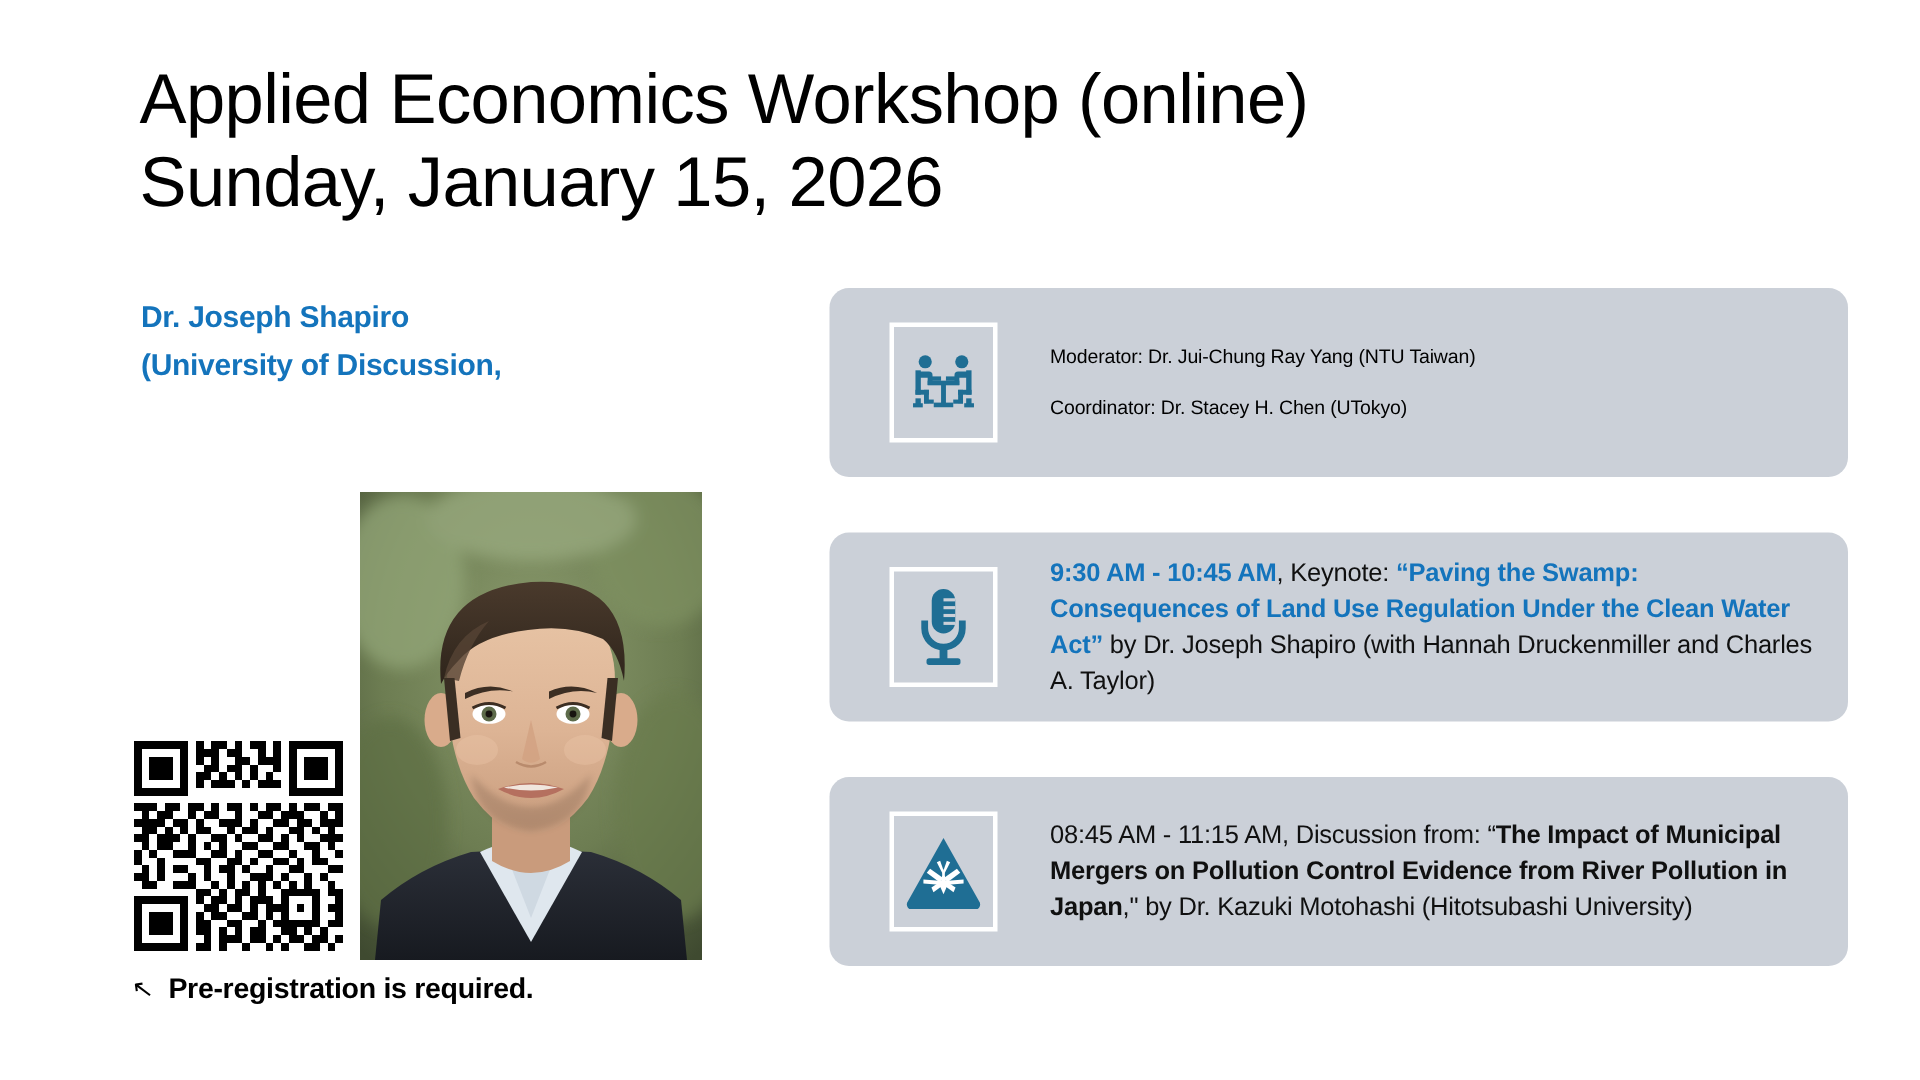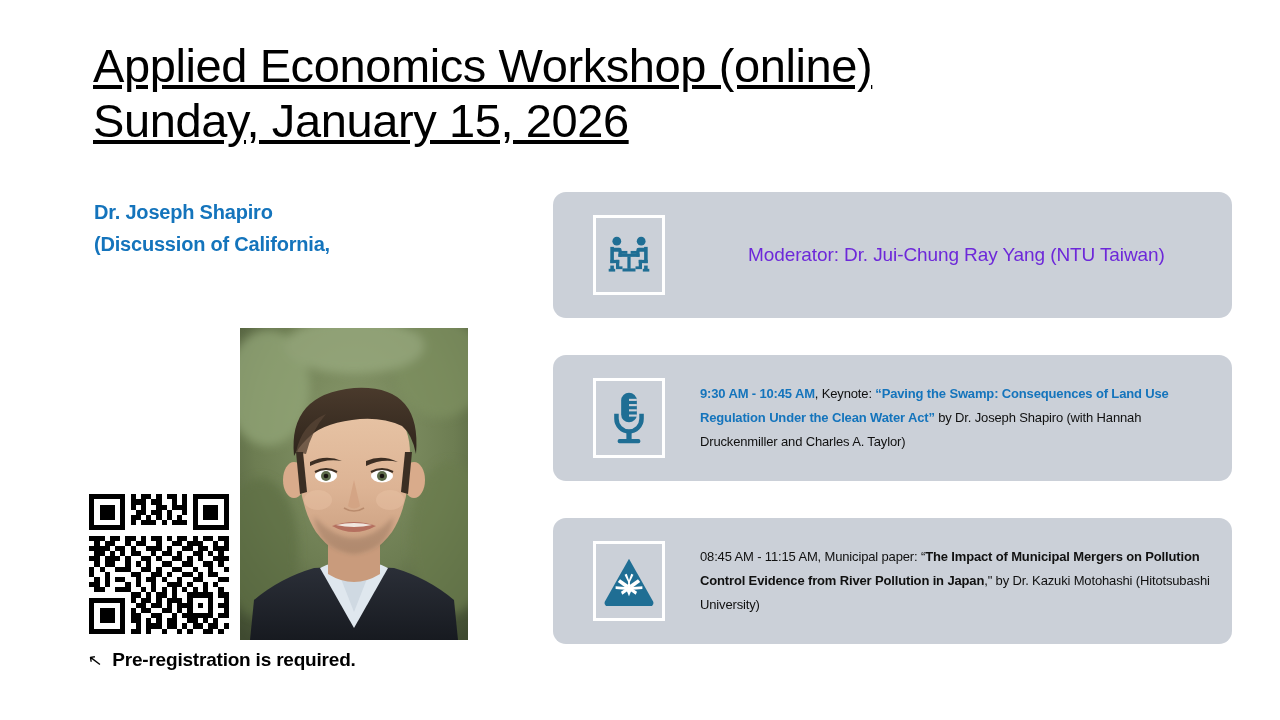--- a/index.html
+++ b/index.html
@@ -15,21 +15,20 @@
     font-family: "Liberation Sans", sans-serif;
     -webkit-font-smoothing: antialiased;
   }
 
   
   #title-block {
     position: absolute;
     left: 93px;
     top: 38px;
     width: 1000px;
-    text-decoration: underline;
   }
   .title-line {
     font-size: 47px;
     line-height: 55px;
     color: #000000;
     font-weight: 400;
     letter-spacing: -0.4px;
     white-space: nowrap;
   }
 
@@ -120,49 +119,48 @@
 
   .card-body {
     flex: 1 1 auto;
     margin-left: 35px;
     margin-right: 22px;
     color: #0d0d0d;
   }
 
   
   .mod-line {
-    font-size: 19px;
+    font-size: 13px;
     line-height: 20px;
-    color: #6d28d9;
+    color: #000000;
     letter-spacing: -0.1px;
-    margin-left: 48px;
   }
   .mod-line.second { margin-top: 14px; }
 
   
   .session-text {
-    font-size: 13px;
+    font-size: 17px;
     line-height: 24px;
     color: #101010;
     letter-spacing: -0.15px;
   }
   .accent-bold { color: #1474BC; font-weight: bold; }
   .black-bold  { color: #101010; font-weight: bold; }
 </style>
 </head>
 <body>
 
 <div id="title-block">
   <div class="title-line">Applied Economics Workshop (online)</div>
   <div class="title-line">Sunday, January 15, 2026</div>
 </div>
 
 <div id="speaker-name">
   <div>Dr. Joseph Shapiro</div>
-  <div>(Discussion of California,</div>
+  <div>(University of Discussion,</div>
 </div>
 
 <div id="speaker-photo">
   <svg width="228" height="312" viewBox="0 0 228 312" xmlns="http://www.w3.org/2000/svg">
     <defs>
       <radialGradient id="bgGrad" cx="50%" cy="35%" r="80%">
         <stop offset="0%" stop-color="#8a9a6d"></stop>
         <stop offset="55%" stop-color="#6d7d52"></stop>
         <stop offset="100%" stop-color="#3f4a30"></stop>
       </radialGradient>
@@ -481,20 +479,21 @@
         <rect x="34" y="27" width="10" height="3.6"></rect>
 
         <rect x="19" y="30.5" width="26" height="3.8"></rect>
         <rect x="30" y="34" width="4" height="15"></rect>
         <rect x="24" y="48.5" width="16" height="3.8"></rect>
       </g>
     </svg>
   </div>
   <div class="card-body">
     <div class="mod-line">Moderator: Dr. Jui-Chung Ray Yang (NTU Taiwan)</div>
+    <div class="mod-line second">Coordinator: Dr. Stacey H. Chen (UTokyo)</div>
   </div>
 </div>
 
 <div class="card" id="card-keynote">
   <div class="icon-frame">
     <svg width="50" height="54" viewBox="0 0 56 62" xmlns="http://www.w3.org/2000/svg">
       <g fill="#1F6E94">
 
         <rect x="19" y="2" width="18" height="34" rx="9"></rect>
 
@@ -532,16 +531,16 @@
         <path d="M30 34 L39 40 L37.5 43.5 L30 38 Z"></path>
         <path d="M30 31 L25 21 L27.5 20 L31 30 Z"></path>
         <path d="M30 31 L35 21 L32.5 20 L29 30 Z"></path>
         <path d="M29 35 L15 34 L15 37 L29 38 Z"></path>
         <path d="M31 35 L45 34 L45 37 L31 38 Z"></path>
       </g>
     </svg>
   </div>
   <div class="card-body">
     <div class="session-text">
-      <span>08:45 AM - 11:15 AM</span><span>, Municipal paper: “</span><span class="black-bold">The Impact of Municipal Mergers on Pollution Control Evidence from River Pollution in Japan</span><span>," by Dr. Kazuki Motohashi (Hitotsubashi University)</span>
+      <span>08:45 AM - 11:15 AM</span><span>, Discussion from: “</span><span class="black-bold">The Impact of Municipal Mergers on Pollution Control Evidence from River Pollution in Japan</span><span>," by Dr. Kazuki Motohashi (Hitotsubashi University)</span>
     </div>
   </div>
 </div>
 
 </body></html>

